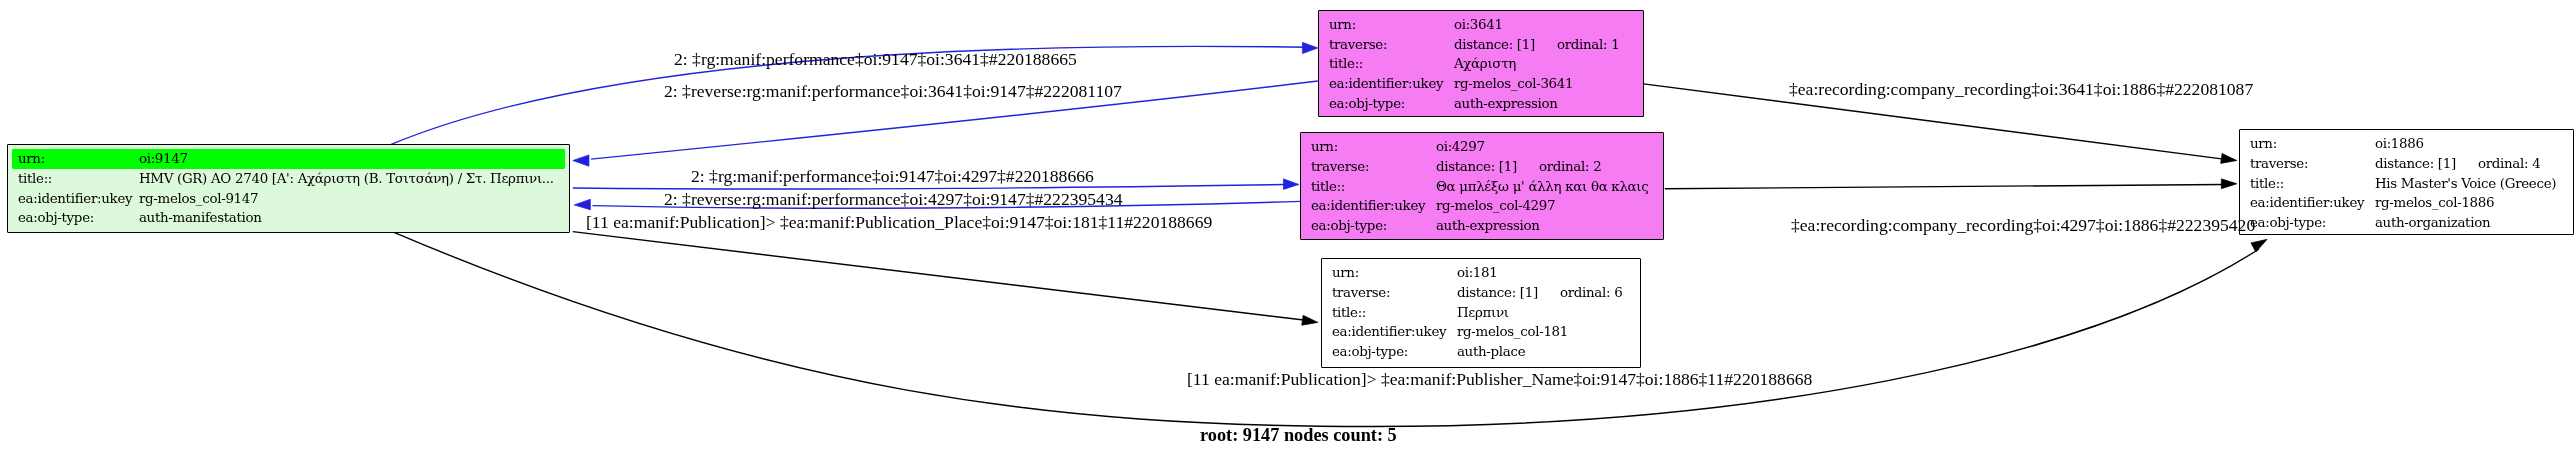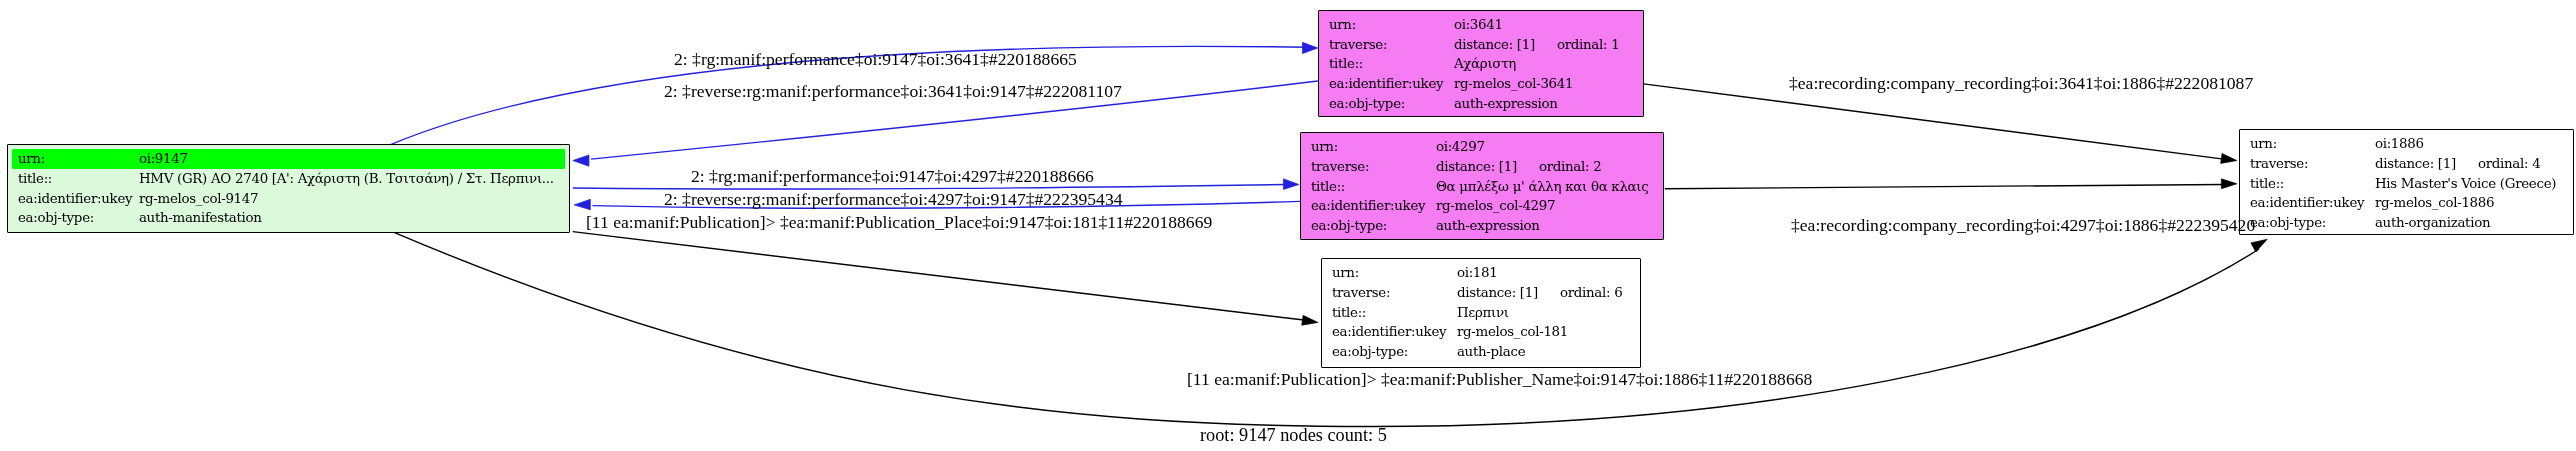--- a/index.html
+++ b/index.html
@@ -165,20 +165,20 @@
       <span class="lbl">ea:obj-type:</span>
       <span class="val">auth-organization</span>
     </div>
   </div>
 
   <div class="elabel" style="left:674px;top:23px;margin-top:27px;">2: ‡rg:manif:performance‡oi:9147‡oi:3641‡#220188665</div>
   <div class="elabel" style="left:664px;top:82px;">2: ‡reverse:rg:manif:performance‡oi:3641‡oi:9147‡#222081107</div>
   <div class="elabel" style="left:691px;top:167px;">2: ‡rg:manif:performance‡oi:9147‡oi:4297‡#220188666</div>
   <div class="elabel" style="left:664px;top:190px;">2: ‡reverse:rg:manif:performance‡oi:4297‡oi:9147‡#222395434</div>
   <div class="elabel" style="left:586px;top:213px;">[11 ea:manif:Publication]&gt; ‡ea:manif:Publication_Place‡oi:9147‡oi:181‡11#220188669</div>
-  <div class="elabel" style="left:1789px;top:74px;">‡ea:recording:company_recording‡oi:3641‡oi:1886‡#222081087</div>
+  <div class="elabel" style="left:1789px;top:80px;">‡ea:recording:company_recording‡oi:3641‡oi:1886‡#222081087</div>
   <div class="elabel" style="left:1791px;top:170px;margin-top:46px;">‡ea:recording:company_recording‡oi:4297‡oi:1886‡#222395420</div>
   <div class="elabel" style="left:1187px;top:370px;">[11 ea:manif:Publication]&gt; ‡ea:manif:Publisher_Name‡oi:9147‡oi:1886‡11#220188668</div>
 
-  <div class="footer-label" style="left:1200px;top:425px;">root: 9147 nodes count: 5</div>
+  <div class="footer-label" style="left:1200px;top:425px;font-weight:bold;">root: 9147 nodes count: 5</div>
 
 </div>
 
 
 </body></html>

